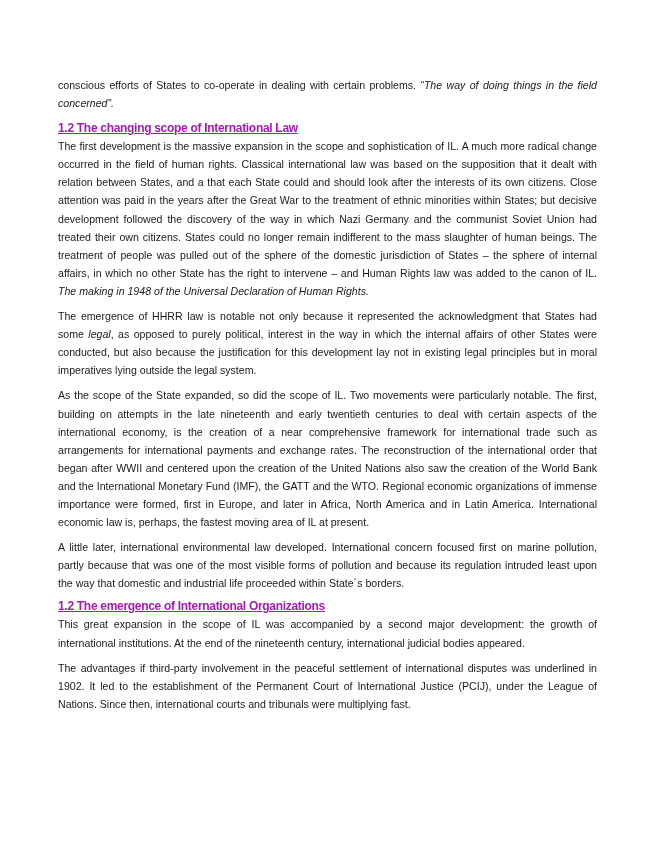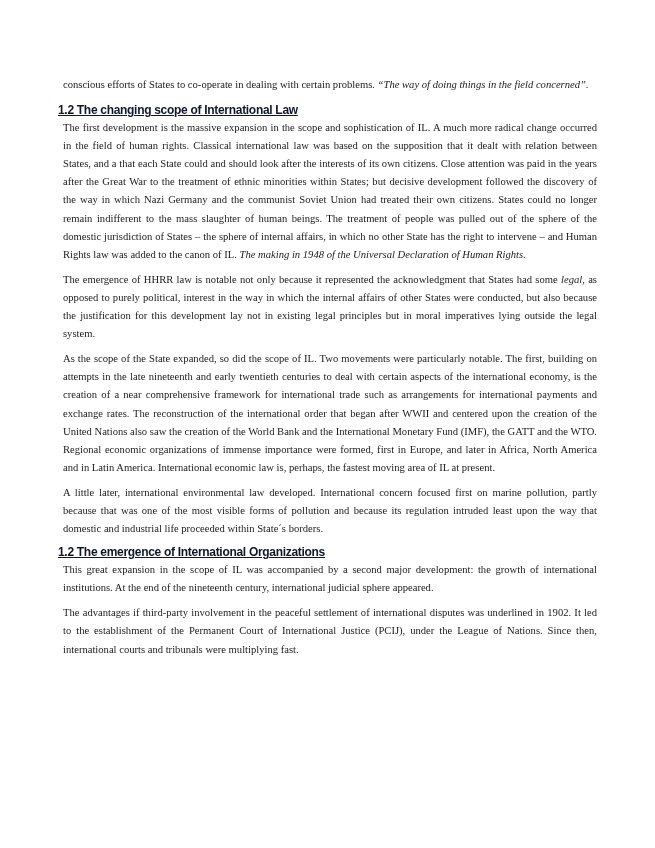--- a/index.html
+++ b/index.html
@@ -2,25 +2,25 @@
 <html><head>
 <meta charset="utf-8">
 <style>
   html, body { margin: 0; padding: 0; background: #ffffff; }
   body { width: 655px; height: 848px; overflow: hidden; position: relative; }
   .page {
     position: absolute; left: 58px; top: 76px; width: 539px;
     font-family: "Liberation Sans", sans-serif;
     font-size: 10.6px; line-height: 18.1px; color: #1a1a1a;
   }
-  .p { margin: 0 0 7px 5px; text-align: justify; font-family: Liberation Serif, serif; }
+  .p { margin: 0 0 7px 0; text-align: justify; }
   .p.tight { margin-bottom: 5px; }
   .h {
     font-family: "Liberation Sans", sans-serif;
-    font-size: 12px; font-weight: bold; color: #0f172a;
+    font-size: 12px; font-weight: bold; color: #a21caf;
     text-decoration: underline; letter-spacing: -0.3px;
     margin: 4px 0 0 0; line-height: 18px;
   }
   i { font-style: italic; }
 </style>
 </head>
 <body>
 
 <div class="page">
   <p class="p"><span>conscious efforts of States to co-operate in dealing with certain problems. </span><i>“The way of doing things in the field concerned”.</i></p>
@@ -30,16 +30,16 @@
   <p class="p"><span>The first development is the massive expansion in the scope and sophistication of IL. A much more radical change occurred in the field of human rights. Classical international law was based on the supposition that it dealt with relation between States, and a that each State could and should look after the interests of its own citizens. Close attention was paid in the years after the Great War to the treatment of ethnic minorities within States; but decisive development followed the discovery of the way in which Nazi Germany and the communist Soviet Union had treated their own citizens. States could no longer remain indifferent to the mass slaughter of human beings. The treatment of people was pulled out of the sphere of the domestic jurisdiction of States – the sphere of internal affairs, in which no other State has the right to intervene – and Human Rights law was added to the canon of IL. </span><i>The making in 1948 of the Universal Declaration of Human Rights.</i></p>
 
   <p class="p"><span>The emergence of HHRR law is notable not only because it represented the acknowledgment that States had some </span><i>legal</i><span>, as opposed to purely political, interest in the way in which the internal affairs of other States were conducted, but also because the justification for this development lay not in existing legal principles but in moral imperatives lying outside the legal system.</span></p>
 
   <p class="p">As the scope of the State expanded, so did the scope of IL. Two movements were particularly notable. The first, building on attempts in the late nineteenth and early twentieth centuries to deal with certain aspects of the international economy, is the creation of a near comprehensive framework for international trade such as arrangements for international payments and exchange rates. The reconstruction of the international order that began after WWII and centered upon the creation of the United Nations also saw the creation of the World Bank and the International Monetary Fund (IMF), the GATT and the WTO. Regional economic organizations of immense importance were formed, first in Europe, and later in Africa, North America and in Latin America. International economic law is, perhaps, the fastest moving area of IL at present.</p>
 
   <p class="p tight">A little later, international environmental law developed. International concern focused first on marine pollution, partly because that was one of the most visible forms of pollution and because its regulation intruded least upon the way that domestic and industrial life proceeded within State´s borders.</p>
 
   <div class="h">1.2 The emergence of International Organizations</div>
 
-  <p class="p">This great expansion in the scope of IL was accompanied by a second major development: the growth of international institutions. At the end of the nineteenth century, international judicial sphere appeared.</p>
+  <p class="p">This great expansion in the scope of IL was accompanied by a second major development: the growth of international institutions. At the end of the nineteenth century, international judicial bodies appeared.</p>
 
   <p class="p">The advantages if third-party involvement in the peaceful settlement of international disputes was underlined in 1902. It led to the establishment of the Permanent Court of International Justice (PCIJ), under the League of Nations. Since then, international courts and tribunals were multiplying fast.</p>
 </div>
 
 </body></html>

